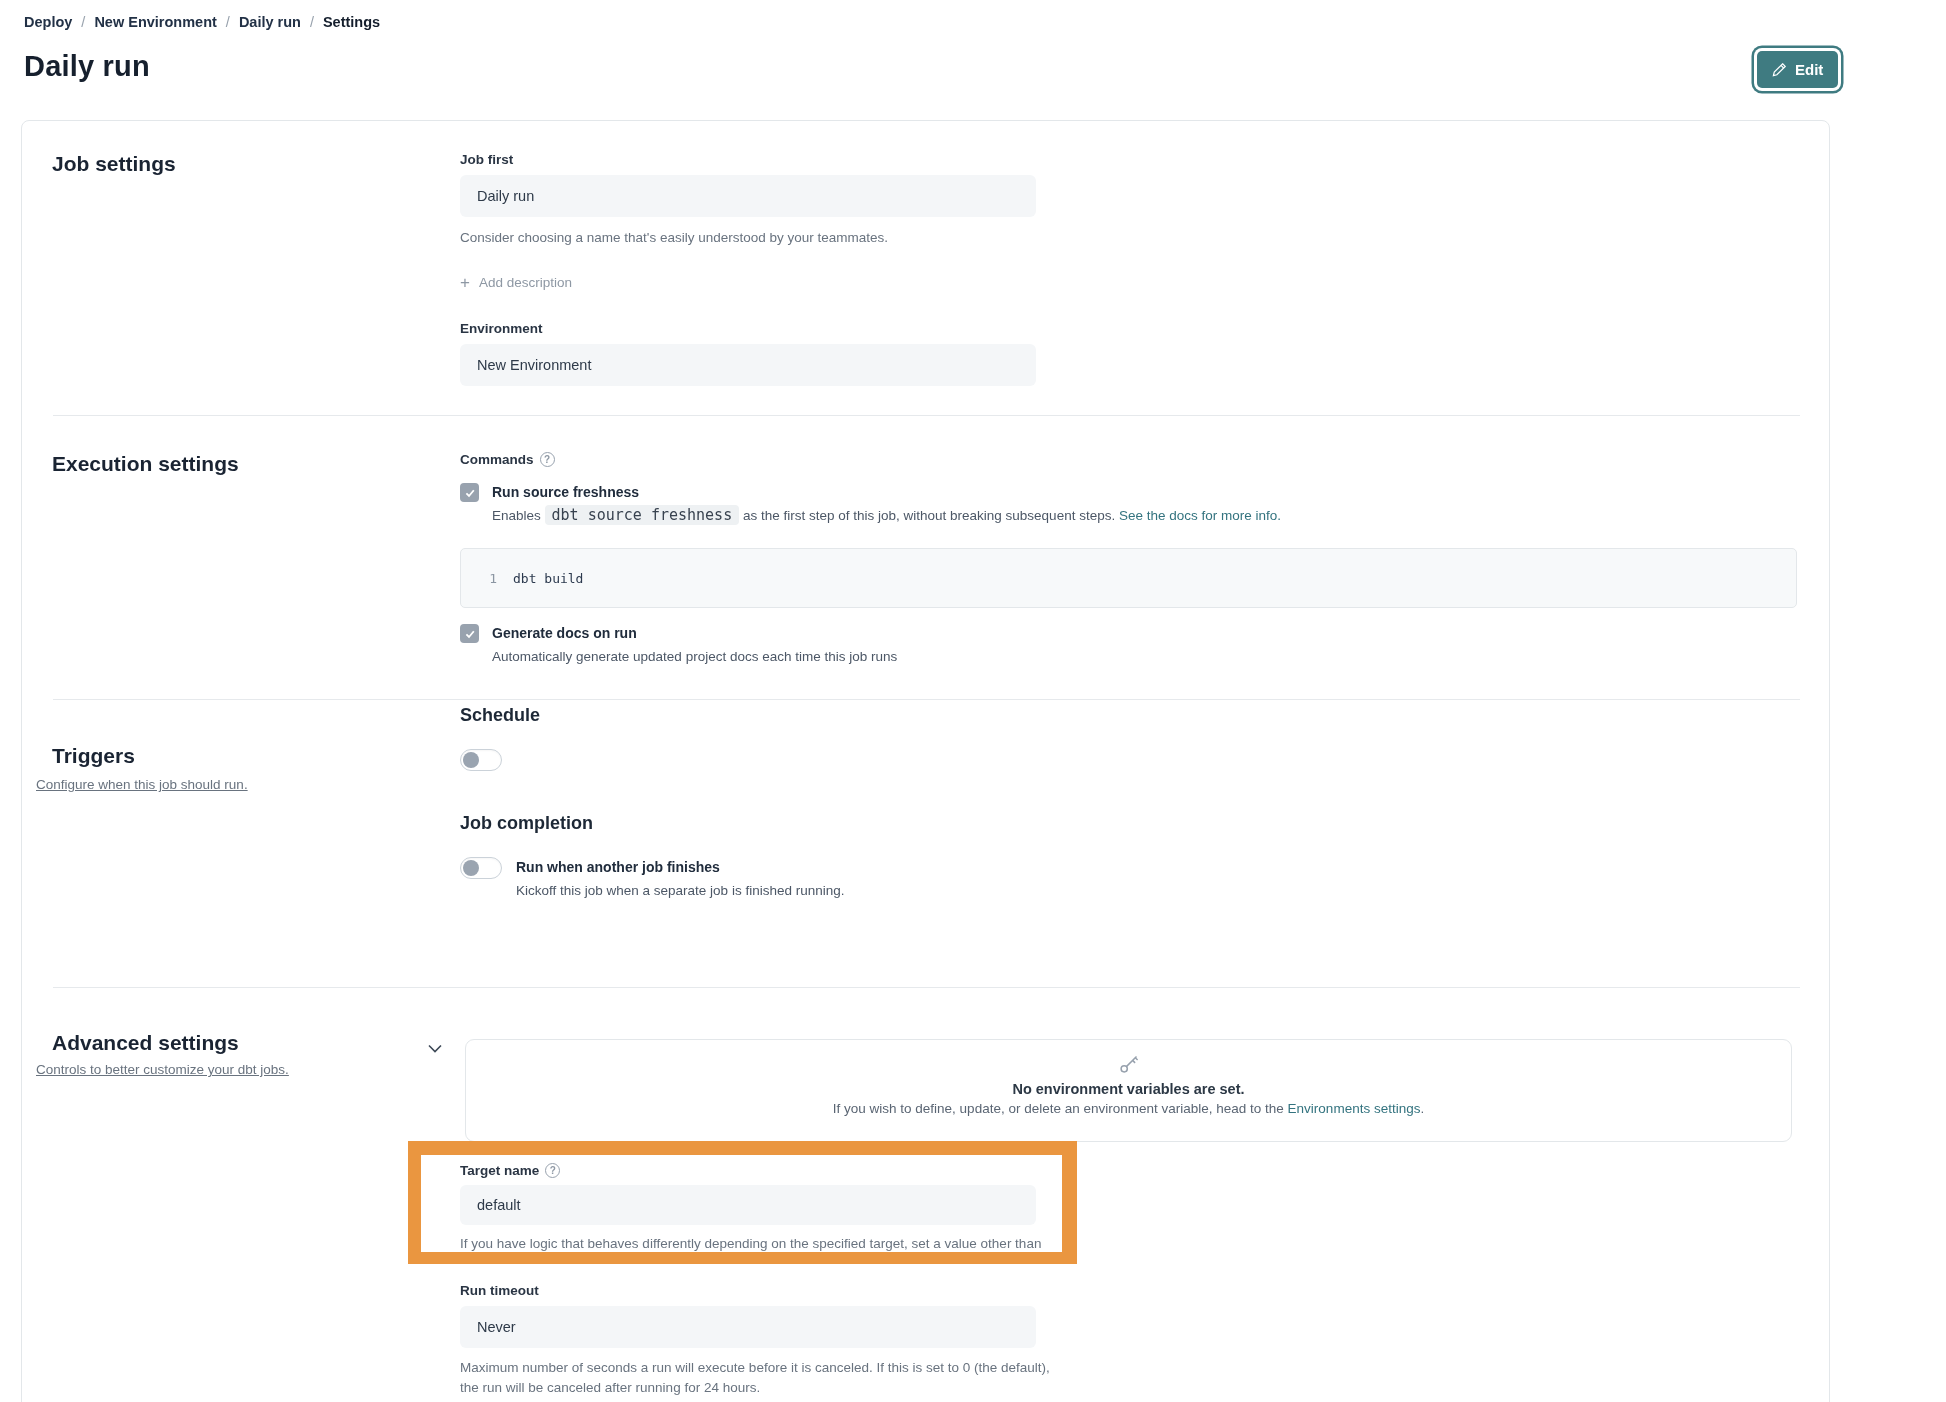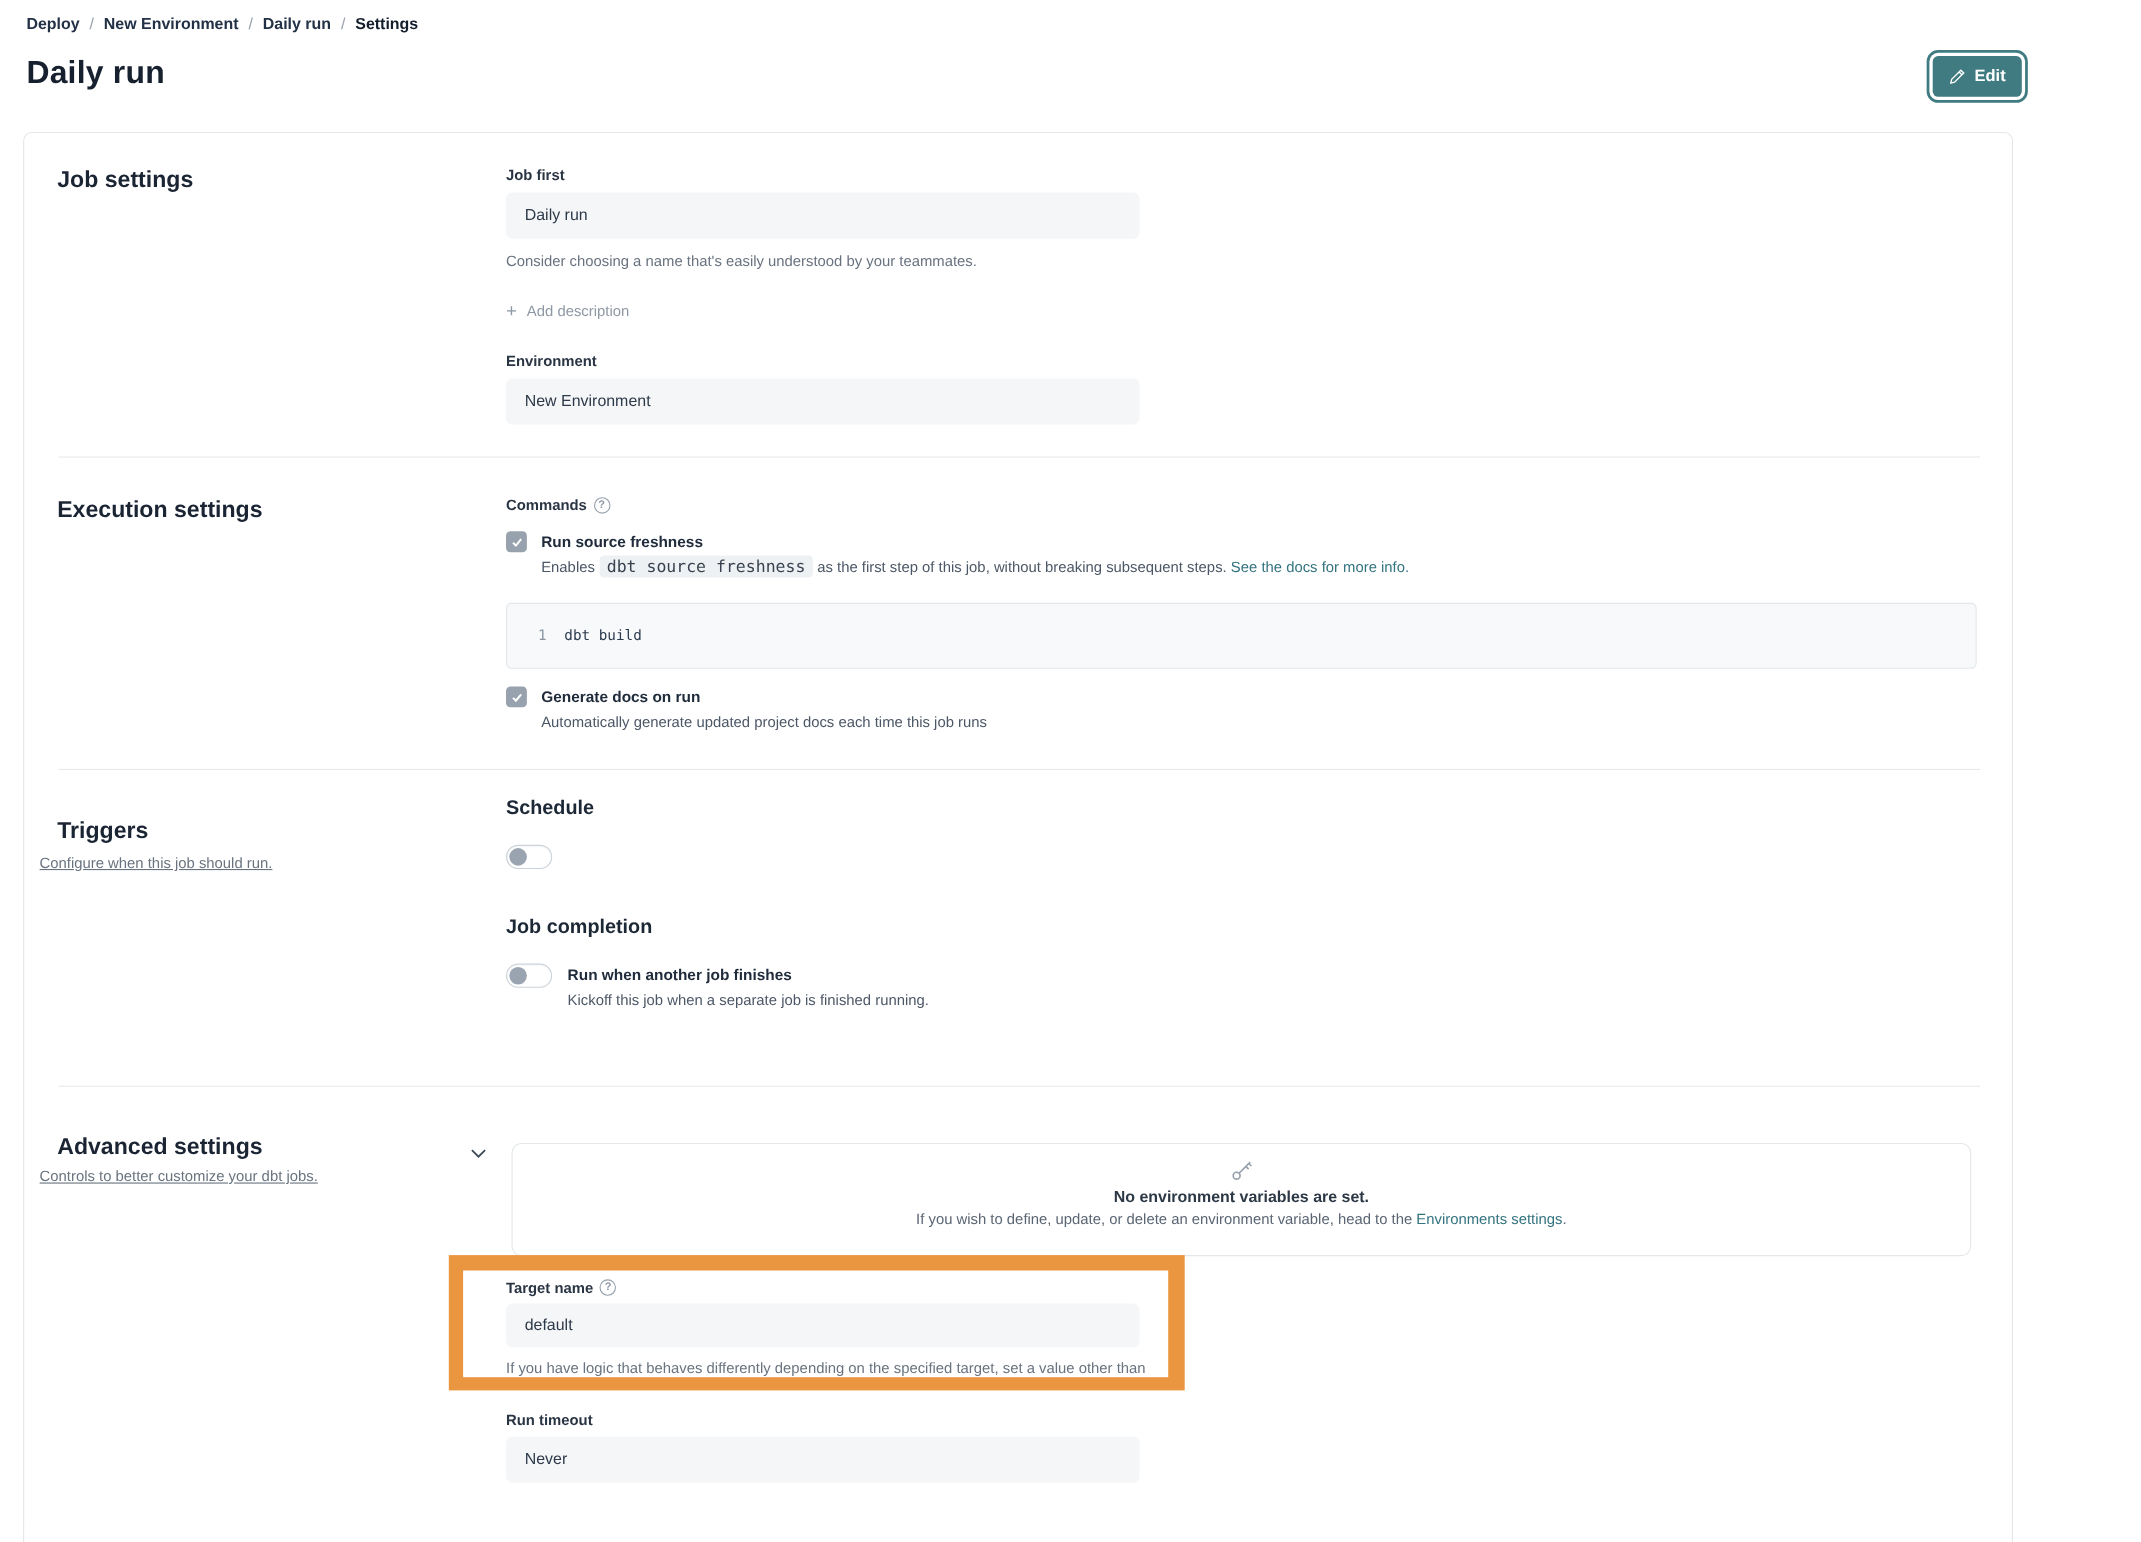--- a/index.html
+++ b/index.html
@@ -68,21 +68,21 @@
   .col-exec { position:absolute; left:460px; top:452px; width:1340px; }
   .col-exec .check-row { margin-top:15px; }
   .code-editor { margin-top:22px; width:1337px; height:60px; background:#f7f9fa;
                  border:1px solid #e3e7ea; border-radius:5px; display:flex; align-items:center;
                  font-family:"DejaVu Sans Mono", monospace; font-size:13px; cursor:text; }
   .code-editor .ln { color:#8b96a2; width:30px; text-align:right; margin-left:6px; }
   .code-editor .code { color:#2c3a4e; margin-left:16px; }
   .row-docs { margin-top:20px; }
 
   
-  .col-trig { position:absolute; left:460px; top:724px; width:700px; }
+  .col-trig { position:absolute; left:460px; top:705px; width:700px; }
   .toggle-row { display:flex; gap:14px; margin-top:23px; }
   .jobcomp { margin-top:42px; }
 
   
   .adv-chevron { position:absolute; left:428px; top:1044px; cursor:pointer; }
   .env-box { position:absolute; left:465px; top:1039px; width:1327px; height:103px;
              border:1px solid #e3e7ea; border-radius:9px; background:#fff; text-align:center; }
   .env-box .key-wrap { margin-top:13px; }
   .env-title { font-size:14.5px; font-weight:700; color:#2c3845; margin-top:6px; }
   .env-line { font-size:13.5px; color:#5a6573; margin-top:4px; }
@@ -250,15 +250,16 @@
         </div>
         <div class="field">default</div>
         <div class="helper">If you have logic that behaves differently depending on the specified target, set a value other than default.</div>
       </div>
     </div>
   </div>
 
   <div class="col-timeout">
     <div class="field-label">Run timeout</div>
     <div class="field">Never</div>
+    <div class="helper">Maximum number of seconds a run will execute before it is canceled. If this is set to 0 (the default), the run will be canceled after running for 24 hours.</div>
   </div>
 
 </div>
 
 </body></html>

